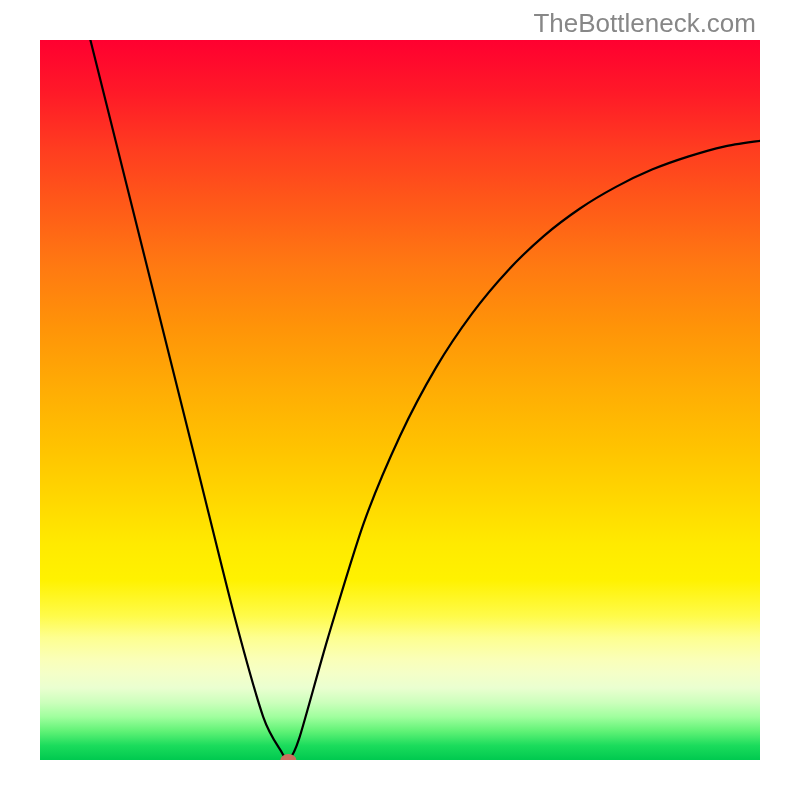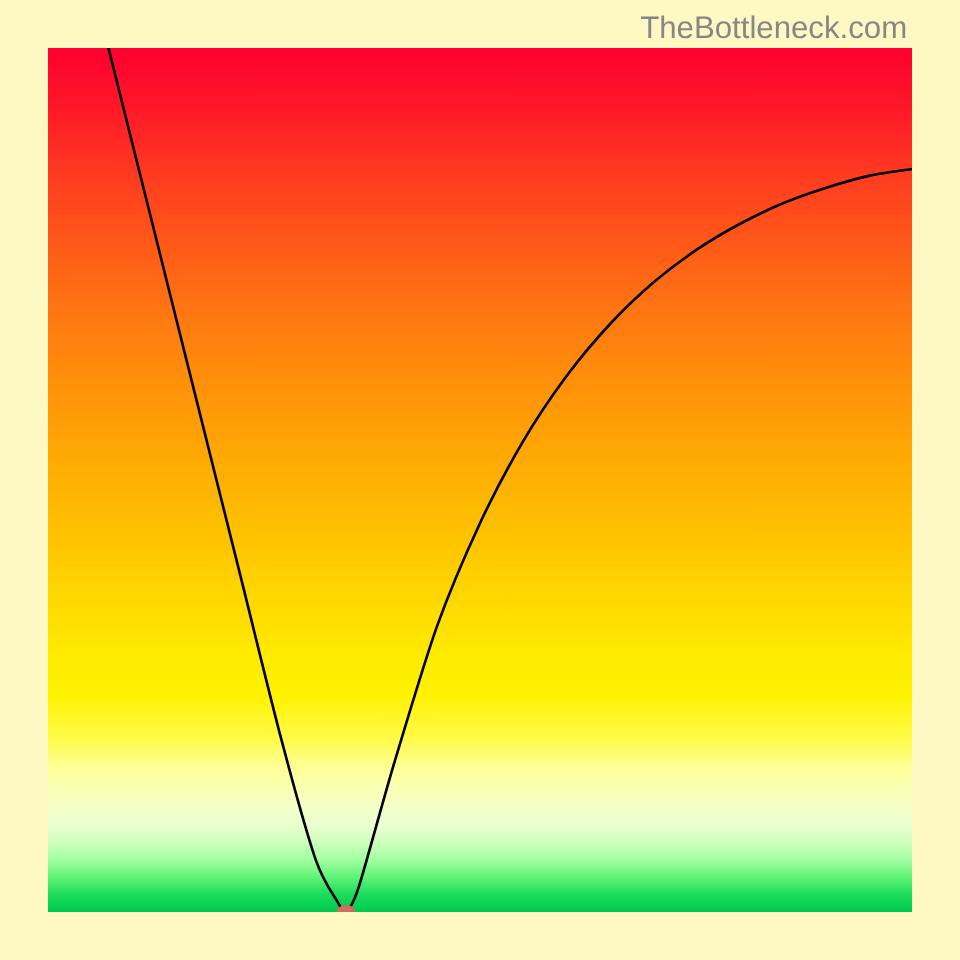--- a/index.html
+++ b/index.html
@@ -7,21 +7,21 @@
     width: 800px;
     height: 800px;
     background: #000;
     font-family: Arial, Helvetica, sans-serif;
     overflow: hidden;
   }
   .chart-wrap {
     position: relative;
     width: 800px;
     height: 800px;
-    background: #fef9c3;
+    background: #ffffff;
   }
   .plot-area {
     position: absolute;
     left: 40px;
     top: 40px;
     width: 720px;
     height: 720px;
     background: linear-gradient(to bottom,
       #ff0030 0%,
       #ff1828 7%,

